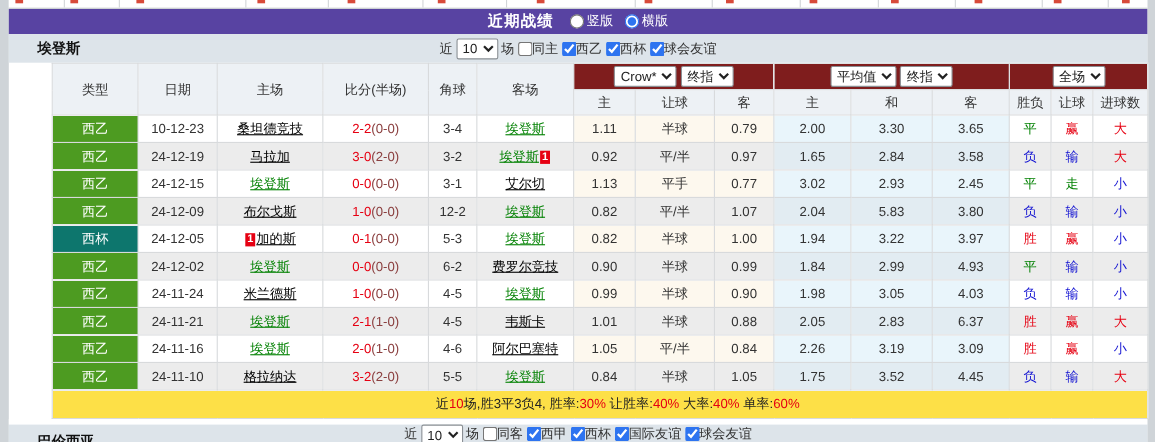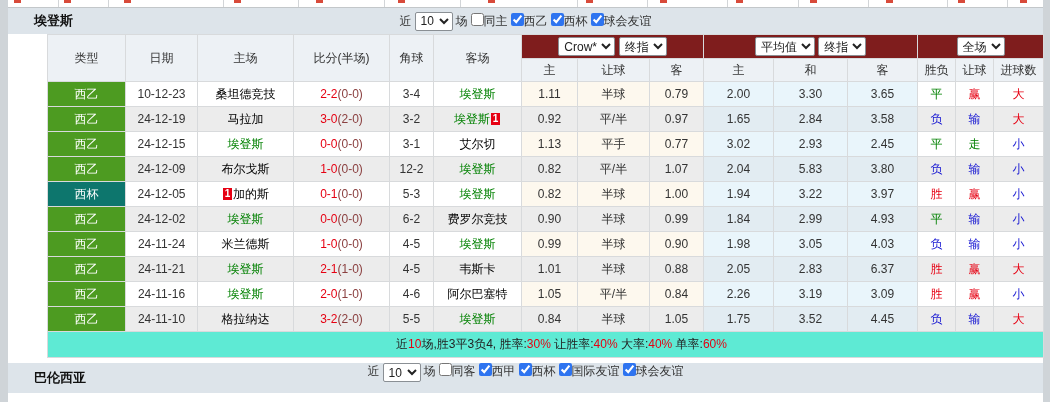--- a/index.html
+++ b/index.html
@@ -20,48 +20,48 @@
   .title-bar{height:23px;background:#5843a2;display:flex;align-items:center;justify-content:center;color:#fff;}
   .title-bar .title{font-weight:bold;font-size:14px;letter-spacing:1px;}
   .title-bar .radio-group{display:flex;align-items:center;margin-left:14px;gap:10px;font-size:12px;}
   .title-bar label{display:flex;align-items:center;gap:3px;cursor:pointer;}
   input[type=radio],input[type=checkbox]{accent-color:#2e74f0;width:13px;height:13px;margin:0;}
 
   
   .filter-bar{position:relative;height:26px;background:#dde4ea;display:flex;align-items:center;}
   .filter-bar .team-name{font-weight:bold;font-size:13px;color:#111;margin-left:26px;}
   .filter-center{position:absolute;left:50%;top:0;height:100%;transform:translateX(-50%);display:flex;align-items:center;gap:3px;white-space:nowrap;}
-  .filter-center label{display:flex;}
+  .filter-center label{display:flex;align-items:center;}
   select{font-size:12px;height:19px;border:1px solid #8a8f94;border-radius:2px;background:#fff;color:#222;padding:0 1px;}
 
   
   table.results{border-collapse:collapse;table-layout:fixed;margin-left:39px;width:996px;background:#fff;}
   table.results{border:1px solid #b9bec2;}
   table.results th,table.results td{border:1px solid #d8dadc;text-align:center;padding:0;overflow:hidden;white-space:nowrap;}
   table.results th{background:#edf1f5;font-weight:normal;color:#333;height:22px;}
   tr.h1 th{height:23px;}
   tr.h1 th.ddcell{background:#7f1d1d;}
   table.results td{height:24px;}
   tr.odd td{background:#fff;}
   tr.even td{background:#ececec;}
   tr.odd td.asian{background:#fdf8ee;}
   tr.odd td.euro{background:#e9f5fb;}
   tr.even td.euro{background:#e2ecf2;}
   td.lg{color:#fff;}
   td.lg.lg-green{background:#4d9b21 !important;}
   td.lg.lg-teal{background:#0d766d !important;}
-  .team{color:#000;}
+  .team{color:#000;text-decoration:underline;}
   .team.self{color:#008000;}
   .ft{color:#e60012;}
   .ht{color:#8b4040;}
   .badge{display:inline-block;background:#e60012;color:#fff;font-size:10px;line-height:12px;min-width:7px;padding:0 1px;font-weight:bold;margin:0 1px;vertical-align:1px;}
   td.red,span.red{color:#e60012;}
   td.blue{color:#1414d2;}
   td.green{color:#008000;}
-  tr.summary td{background:#5eead4;height:25px;color:#222;padding-left:32px;}
+  tr.summary td{background:#fde047;height:25px;color:#222;padding-left:32px;}
   .gap{height:5px;background:#fff;}
   .filter-bar.bottom{height:30px;align-items:flex-start;padding-top:6px;box-sizing:border-box;}
 </style>
 </head>
 <body>
 
 <div class="content">
 
   <div class="top-strip">
       <div class="vline" style="left: 50px;"></div>
@@ -86,20 +86,33 @@
       <div class="tick" style="left: 480px;"></div>
       <div class="tick" style="left: 578px;"></div>
       <div class="tick" style="left: 652px;"></div>
       <div class="tick" style="left: 728px;"></div>
       <div class="tick" style="left: 802px;"></div>
       <div class="tick" style="left: 878px;"></div>
       <div class="tick" style="left: 950px;"></div>
       <div class="tick" style="left: 1012px;"></div>
     </div>
 
+  <div class="title-bar">
+    <span class="title">近期战绩</span>
+    <span class="radio-group">
+      <label>
+        <input type="radio" name="layout" style="">
+        <span>竖版</span>
+      </label>
+      <label>
+        <input type="radio" name="layout" checked="" style="">
+        <span>横版</span>
+      </label>
+    </span>
+  </div>
 
   <div class="filter-bar">
     <span class="team-name">埃登斯</span>
     <span class="filter-center">
       <span>近</span>
       <select><option>10</option></select>
       <span>场</span>
       <label>
         <input type="checkbox" style="">
         <span>同主</span>

